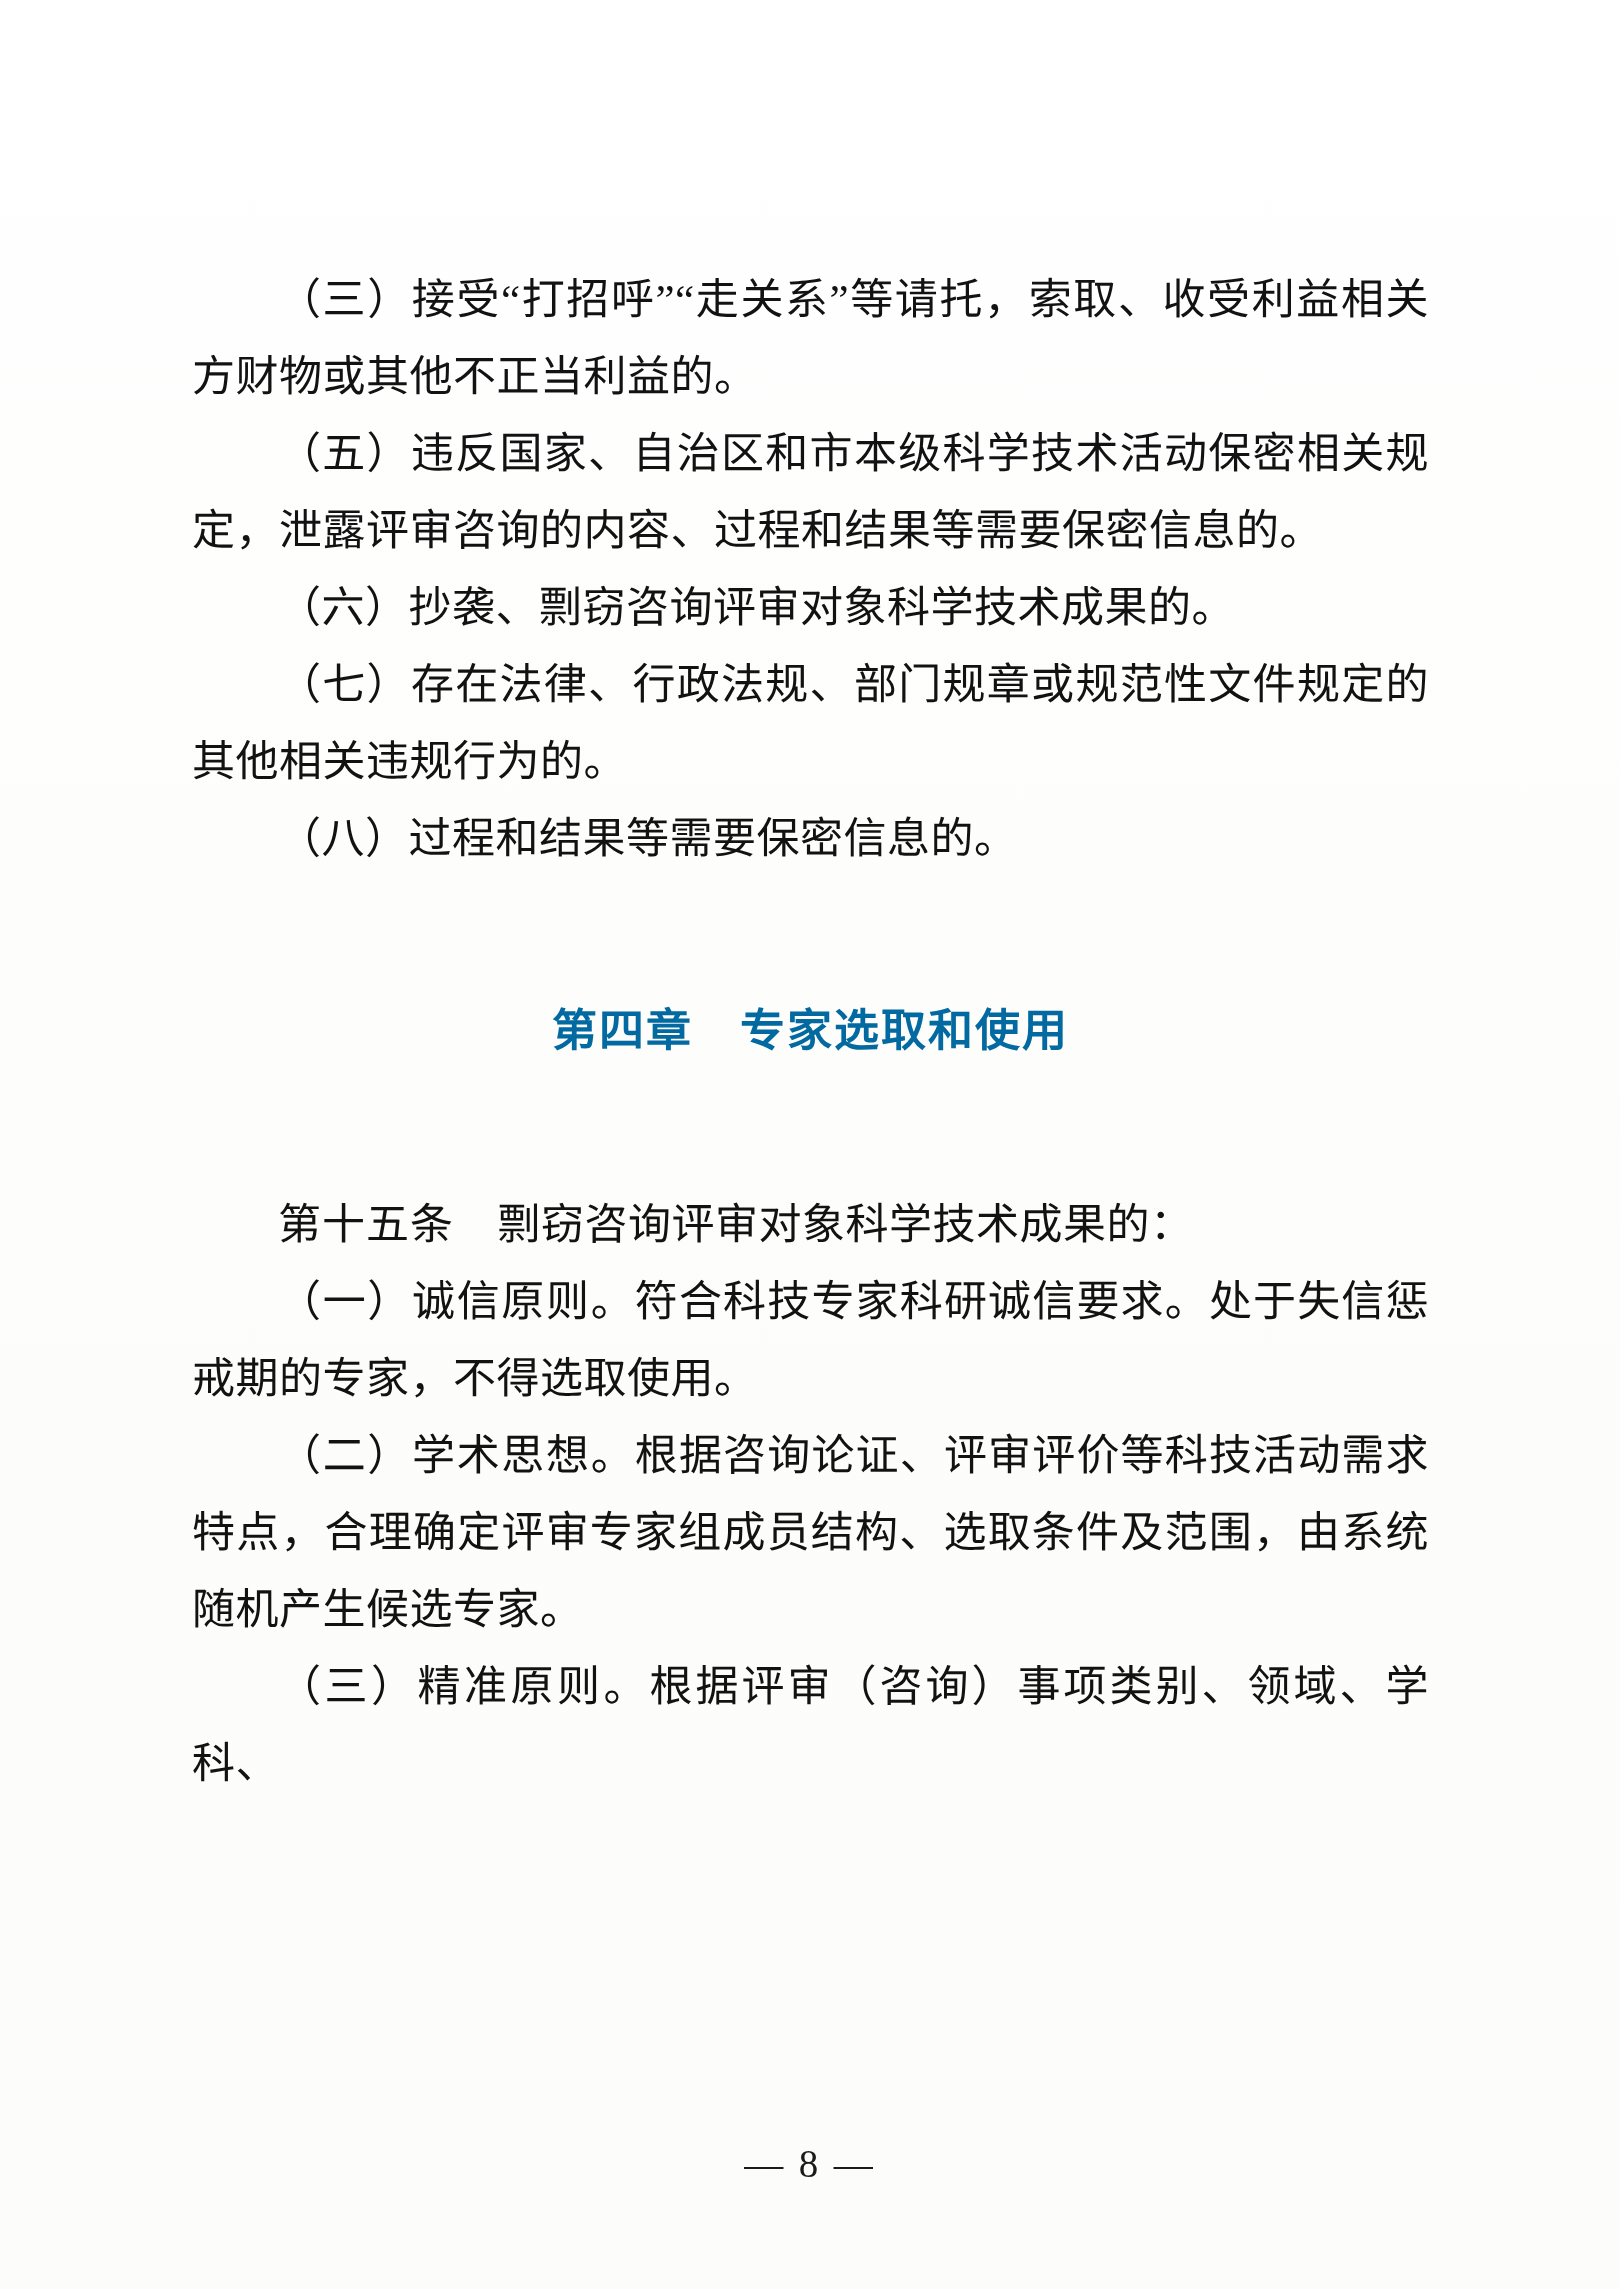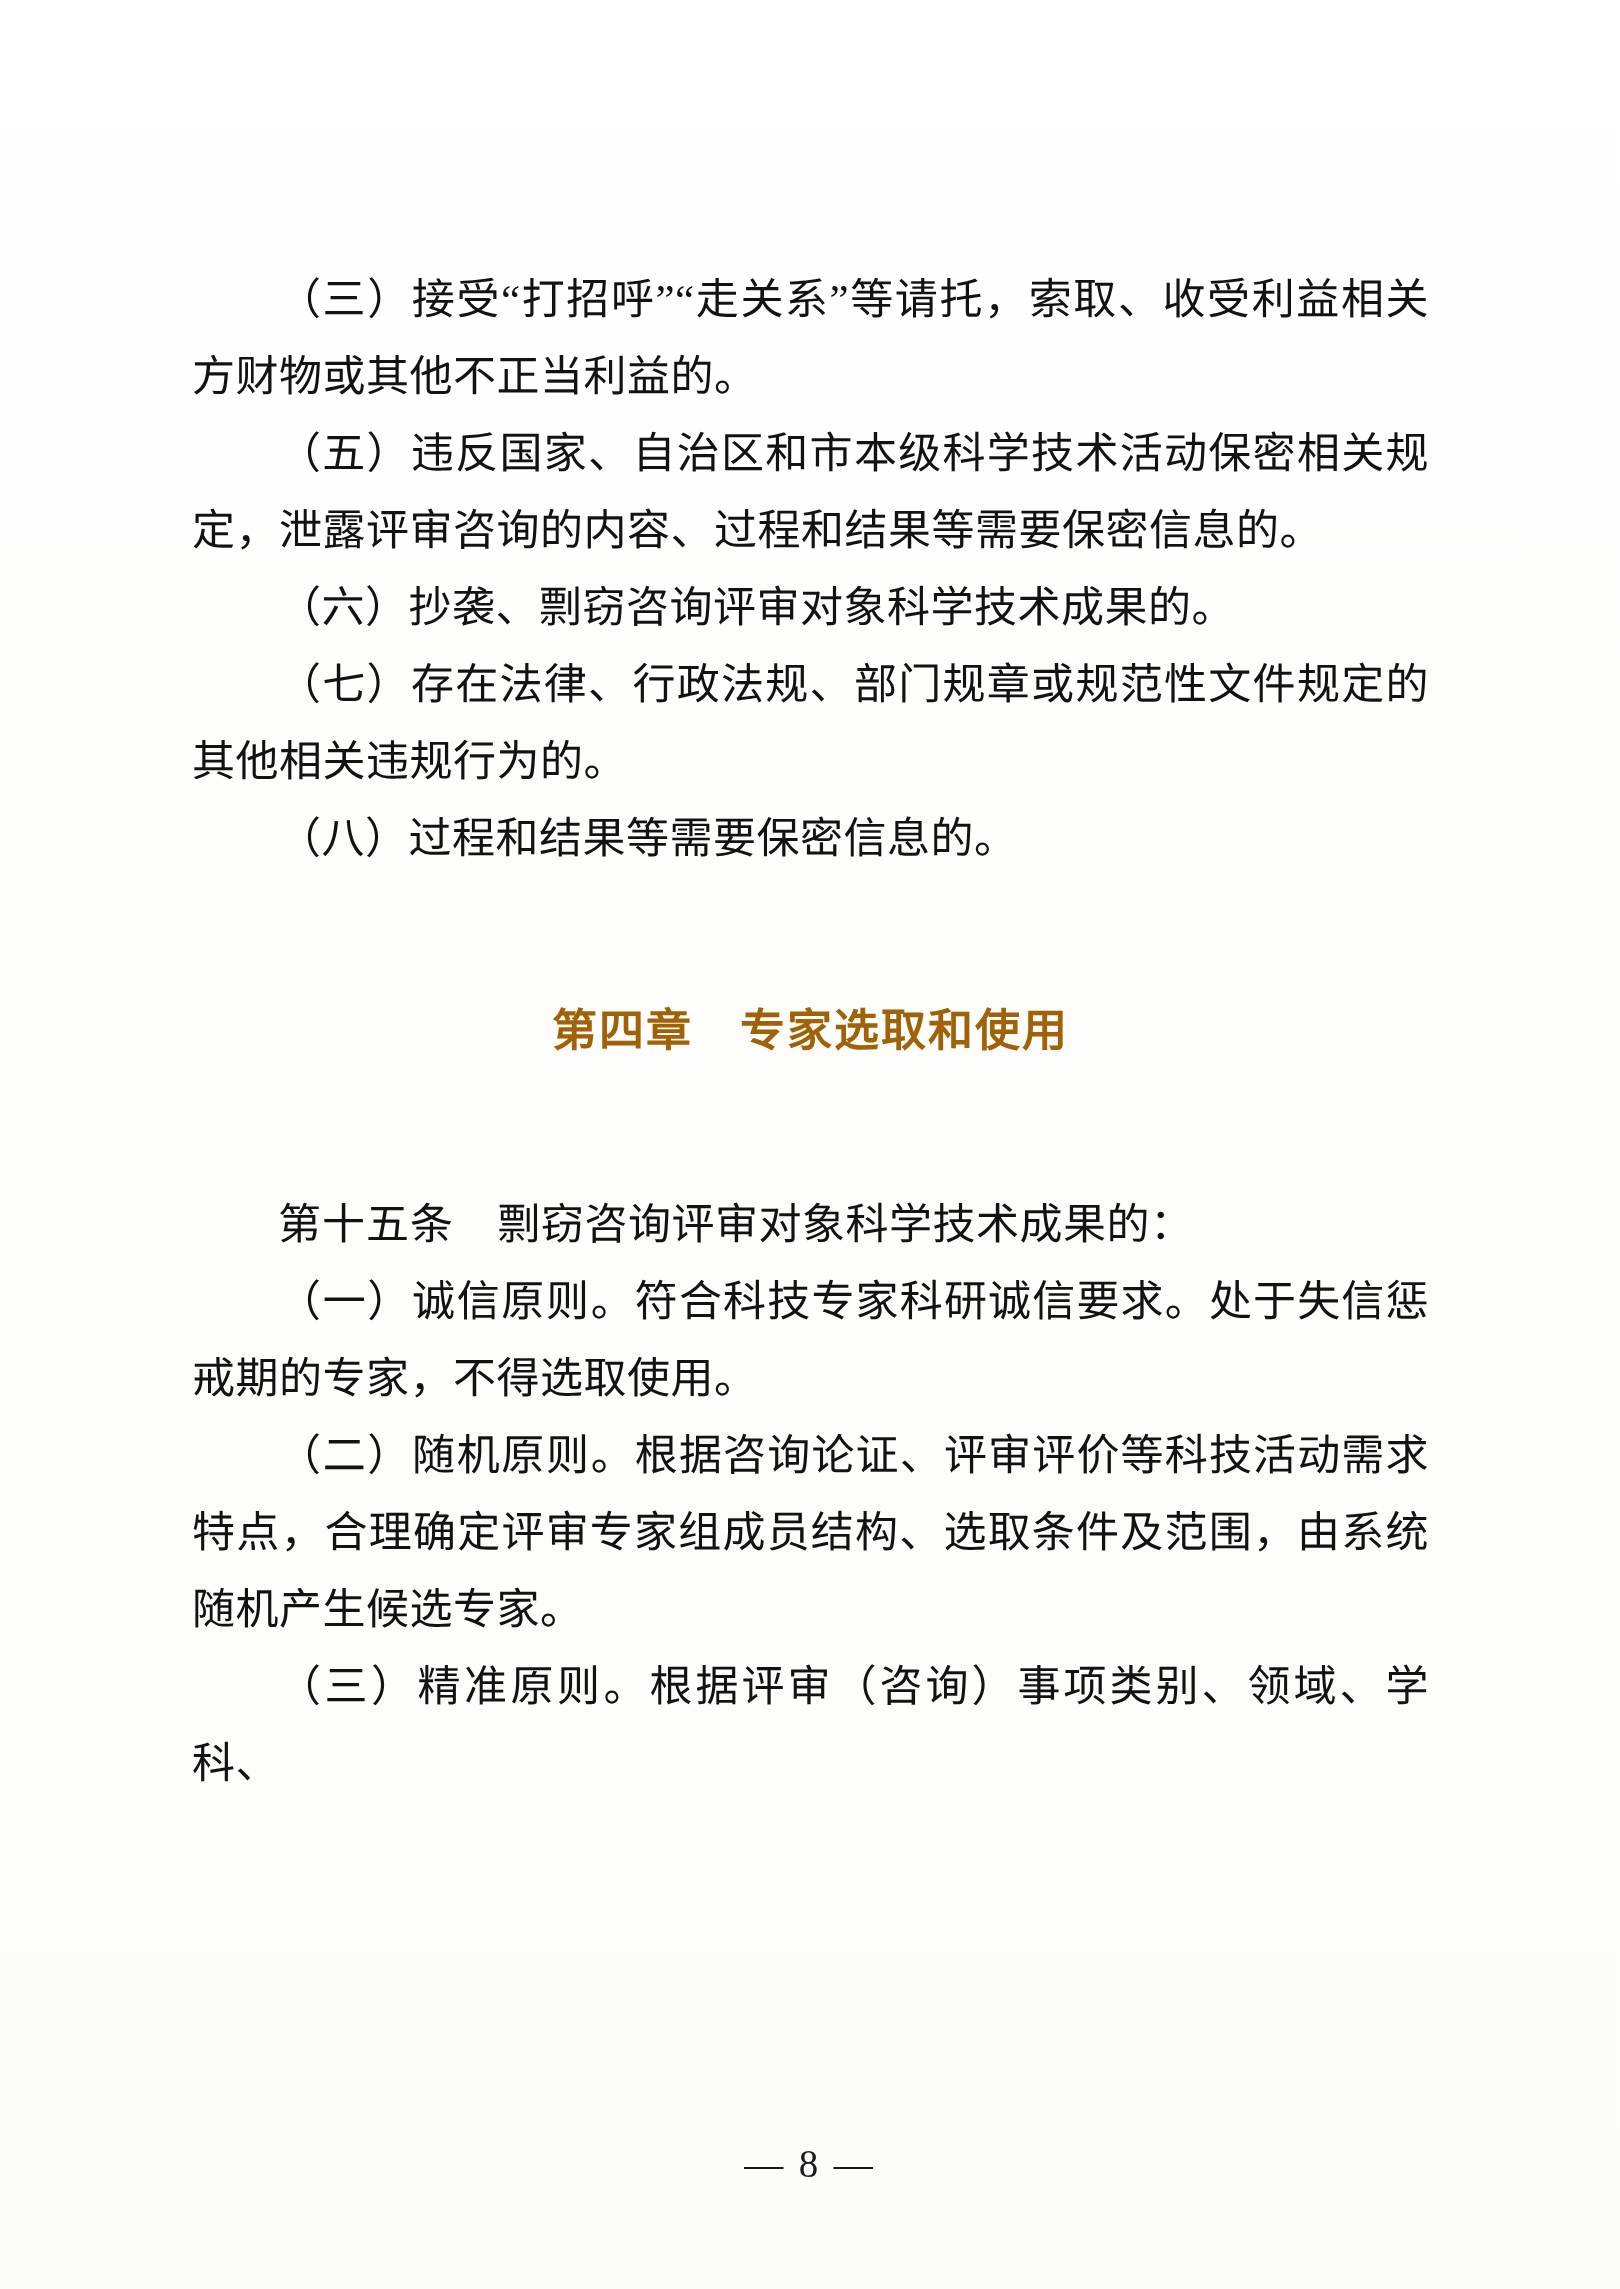--- a/index.html
+++ b/index.html
@@ -50,21 +50,21 @@
     -webkit-font-smoothing: antialiased;
   }
   .chapter-heading {
     font-size: 45px;
     line-height: 77px;
     font-weight: bold;
     text-align: center;
     letter-spacing: 2px;
     margin: 0;
     text-indent: 0;
-    color: #a16207;
+    color: #0369a1;
   }
   .spacer-lg {
     height: 116px;
   }
   .b {
     font-weight: normal;
     letter-spacing: 1px;
   }
   .page-number {
     position: absolute;
@@ -104,21 +104,21 @@
 
     <p class="para">
       <span class="b">第十五条</span><span>　</span><span>剽窃咨询评审对象科学技术成果的：</span>
     </p>
 
     <p class="para">
       <span class="b">（一）诚信原则</span><span>。</span><span>符合科技专家科研诚信要求。处于失信惩戒期的专家，不得选取使用。</span>
     </p>
 
     <p class="para">
-      <span class="b">（二）随机原则</span><span>。</span><span>根据咨询论证、评审评价等科技活动需求特点，合理确定评审专家组成员结构、选取条件及范围，由系统随机产生候选专家。</span>
+      <span class="b">（二）学术思想</span><span>。</span><span>根据咨询论证、评审评价等科技活动需求特点，合理确定评审专家组成员结构、选取条件及范围，由系统随机产生候选专家。</span>
     </p>
 
     <p class="para">
       <span class="b">（三）精准原则</span><span>。</span><span>根据评审（咨询）事项类别、领域、学科、</span>
     </p>
 
   </div>
 
   <div class="page-number">— 8 —</div>
 

